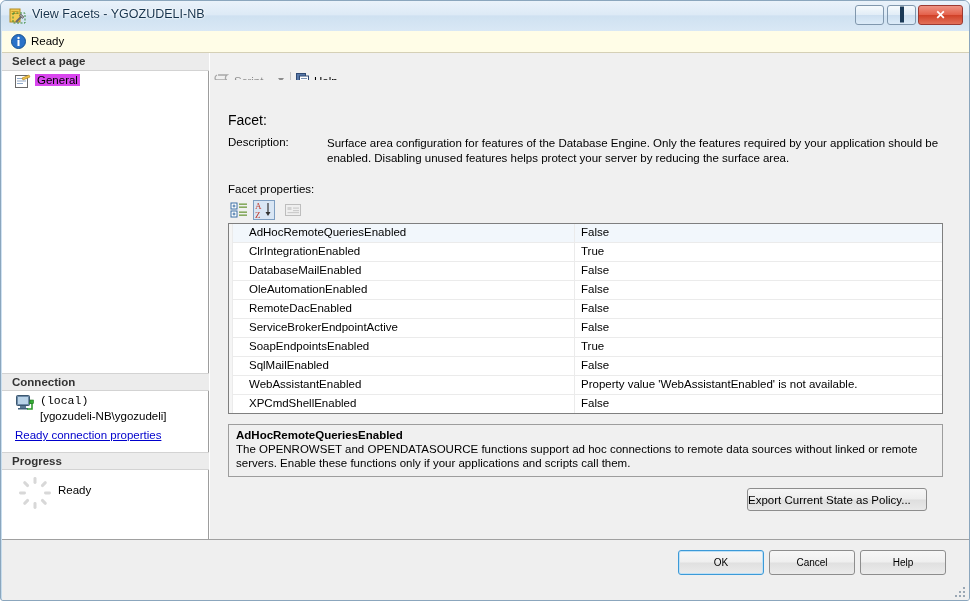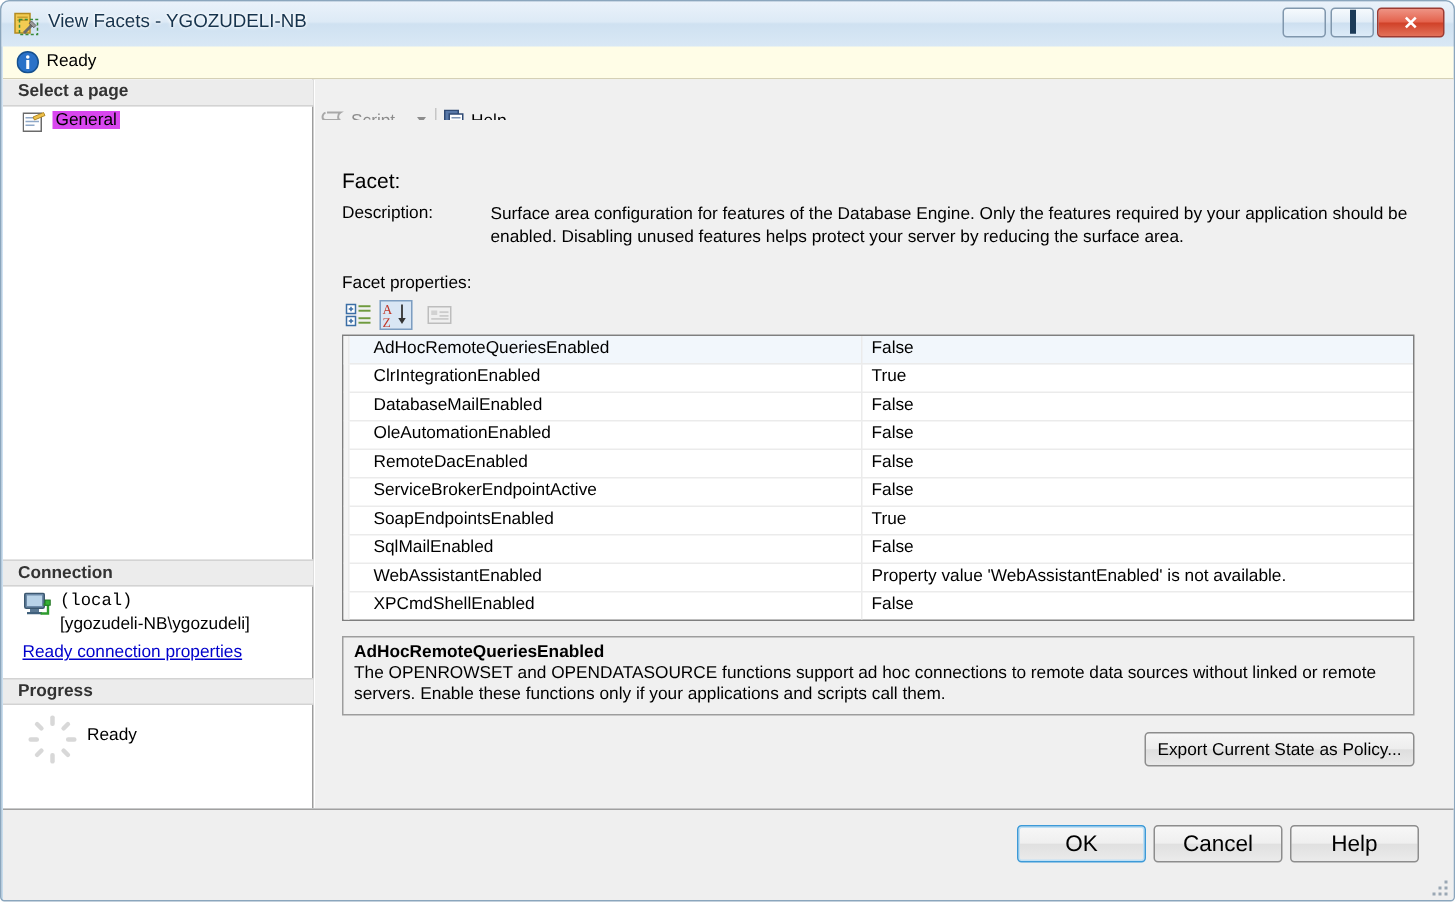--- a/index.html
+++ b/index.html
@@ -241,34 +241,34 @@
   }
   #help-body {
     font-size: 11.5px; color: #000; line-height: 14px;
   }
 
   #btn-export {
     position: absolute; left: 537px; top: 408px; width: 180px; height: 23px;
     background: linear-gradient(to bottom, #f6f6f6 0%, #ededed 48%, #dedede 52%, #e9e9e9 100%);
     border: 1px solid #8d8d8d; border-radius: 3px;
     font-size: 11.5px; color: #000; cursor: default;
-    display: flex; align-items: center; justify-content: center; margin-left: 16px;
+    display: flex; align-items: center; justify-content: flex-start;
   }
 
   
   #footer {
     position: absolute; left: 1px; top: 538px; width: 968px; height: 62px;
     background: #efefef;
     border-top: 1px solid #a0a0a0;
   }
   .fbtn {
     position: absolute; top: 10px; height: 25px; width: 86px;
     background: linear-gradient(to bottom, #f7f7f7 0%, #efefef 48%, #e0e0e0 52%, #ebebeb 100%);
     border: 1px solid #8d8d8d; border-radius: 3px;
-    font-size: 15px; color: #000; cursor: default;
+    font-size: 10px; color: #000; cursor: default;
     display: flex; align-items: center; justify-content: center;
   }
   #fbtn-ok     { left: 676px; border: 1px solid #3c9ad8; box-shadow: inset 0 0 0 1px #bfe0f5; }
   #fbtn-cancel { left: 767px; }
   #fbtn-help   { left: 858px; }
 
   #grip { position: absolute; right: 3px; bottom: 2px; width: 14px; height: 14px; }
   .grip-dot { position: absolute; width: 2px; height: 2px; background: #9aa7b4; }
 </style>
 </head>

